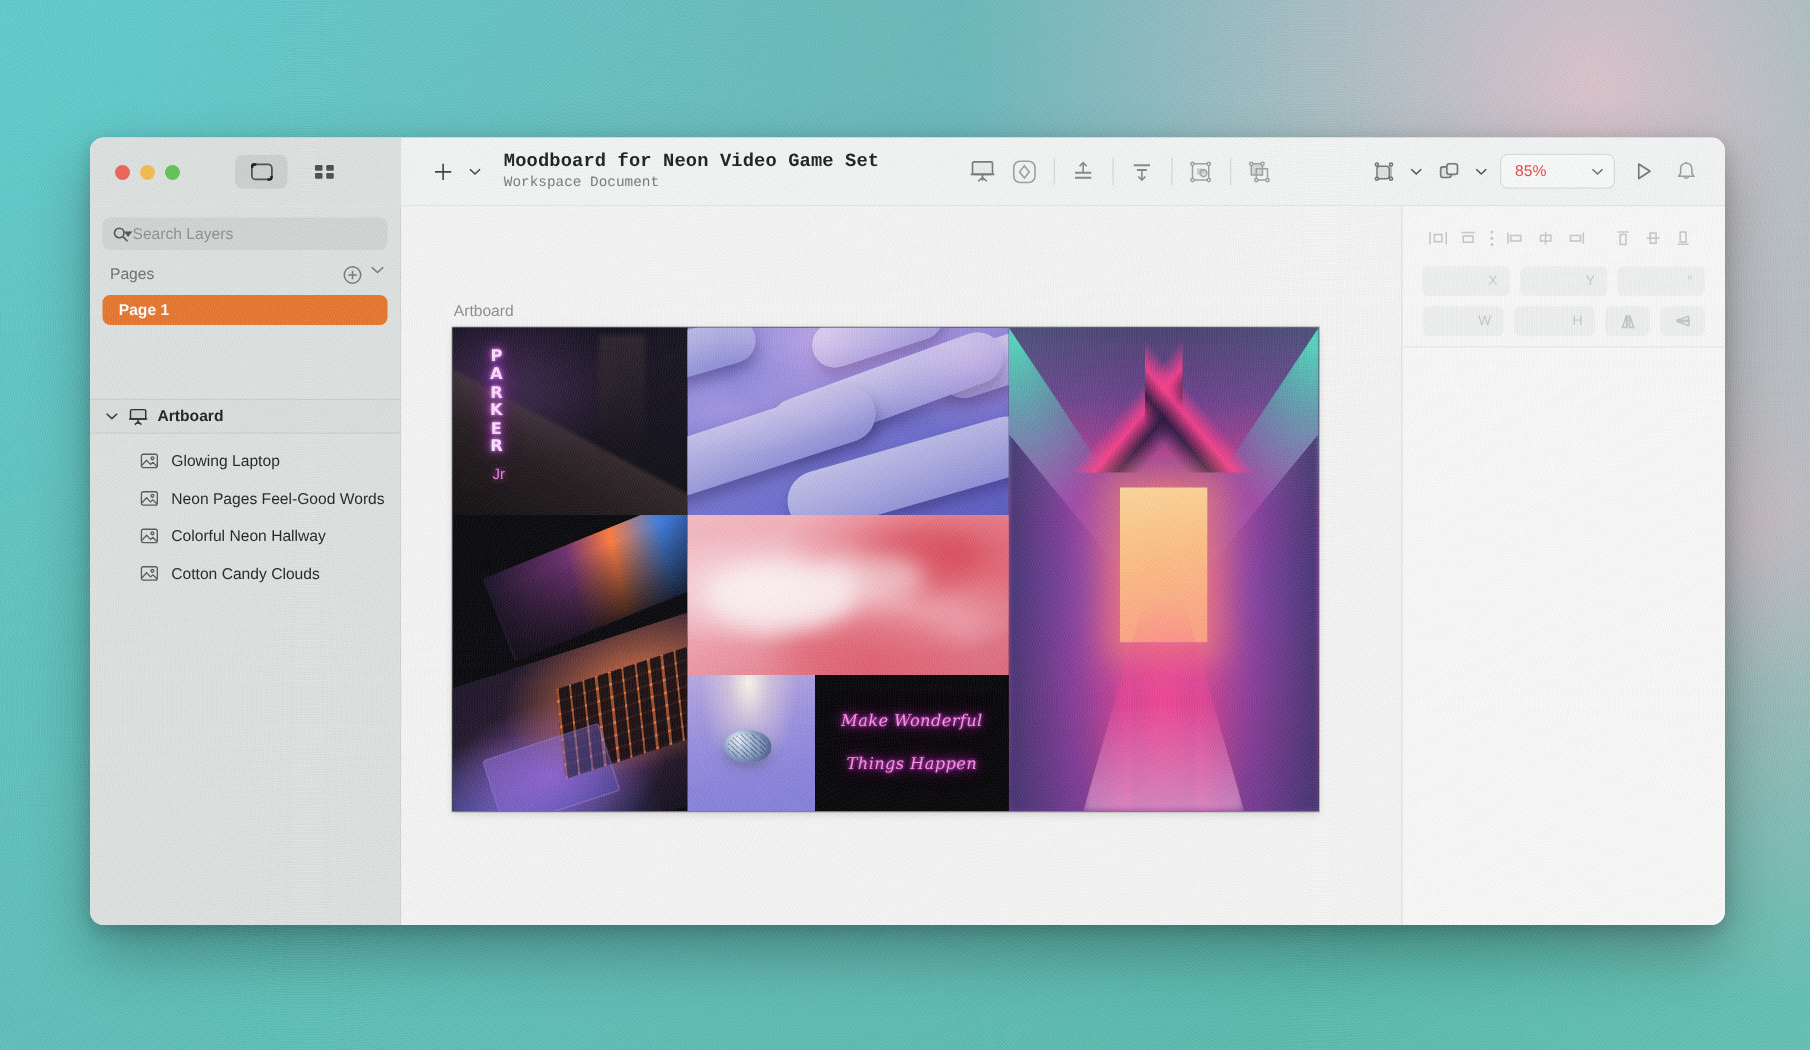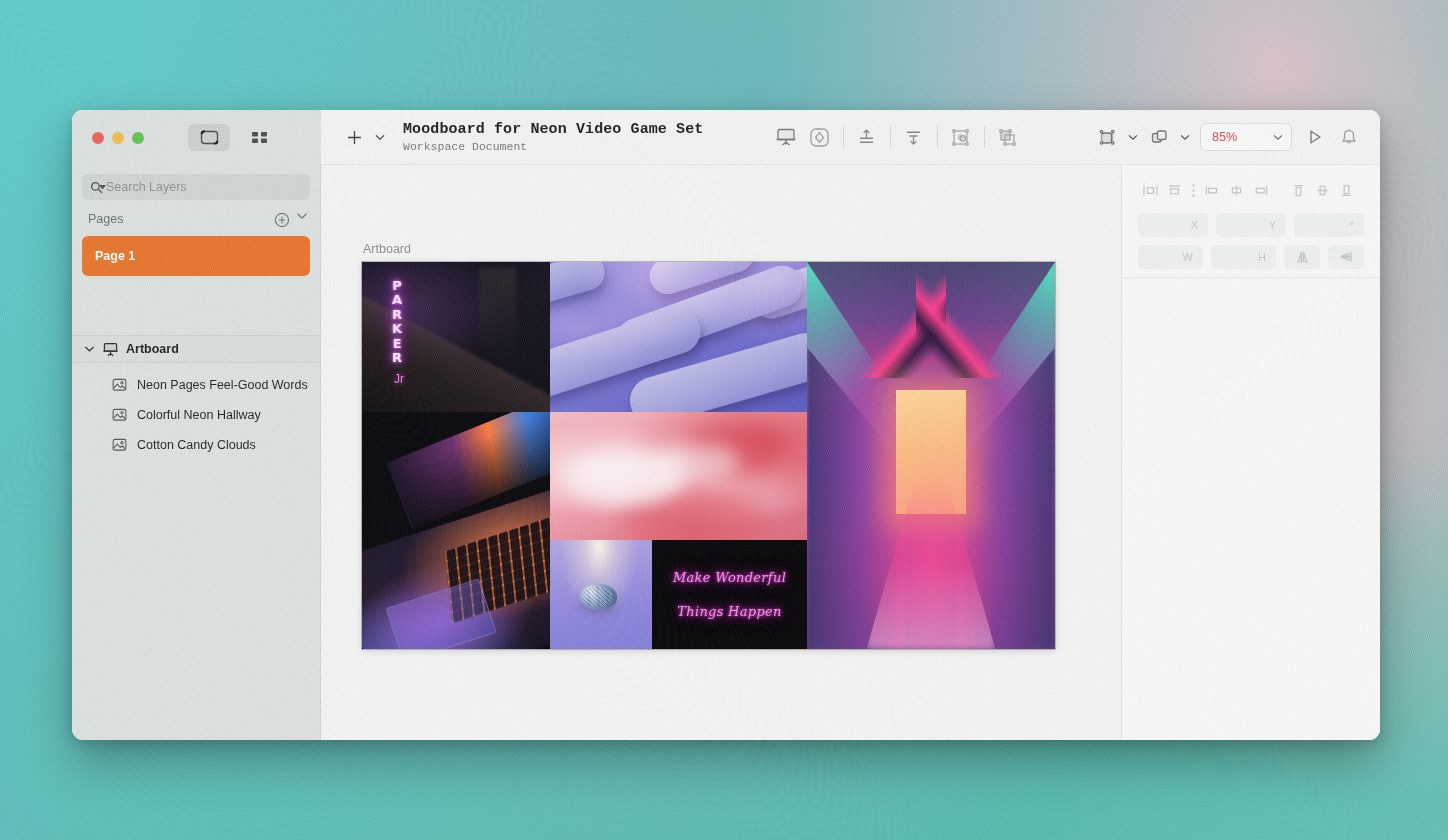--- a/index.html
+++ b/index.html
@@ -141,21 +141,21 @@
 
   .pages-hdr {
     display: flex; align-items: flex-start;
     padding: 12px 12px 0 16px;
     gap: 6px;
   }
   .pages-hdr .lbl { font-size: 12.5px; color: #6b7071; flex: 1; }
 
   .page-chip {
     margin: 8px 10px 0 10px;
-    height: 40px;
+    height: 24px;
     background: #e8762c;
     border-radius: 6px;
     display: flex; align-items: center;
     padding-left: 13px;
   }
   .page-chip span { font-size: 12.5px; font-weight: bold; color: #ffffff; }
 
   .pages-fill { height: 59px; }
 
   .layer-hdr {
@@ -691,20 +691,28 @@
           <svg width="17" height="15" viewBox="0 0 18 16" fill="none" stroke="#2a2d2e" stroke-width="1.25">
             <rect x="2.5" y="1.8" width="13" height="8" rx="1" fill="#cfd4d3"></rect>
             <path d="M1.2 9.8 H16.8"></path>
             <path d="M9 10 V14 M6.2 14.6 L9 12.2 L11.8 14.6"></path>
           </svg>
           <span class="nm">Artboard</span>
         </div>
 
         <div class="layer-list">
 
+          <div class="layer-row">
+            <svg width="15" height="14" viewBox="0 0 16 15" fill="none" stroke="#55595a" stroke-width="1.15">
+              <rect x="1.2" y="1.5" width="13.6" height="11.5" rx="1.6"></rect>
+              <circle cx="10.6" cy="5" r="1.2"></circle>
+              <path d="M1.6 11 L5.6 6.6 L9 10.2 L11 8.4 L14.4 11.8"></path>
+            </svg>
+            <span class="nm">Glowing Laptop</span>
+          </div>
 
           <div class="layer-row">
             <svg width="15" height="14" viewBox="0 0 16 15" fill="none" stroke="#55595a" stroke-width="1.15">
               <rect x="1.2" y="1.5" width="13.6" height="11.5" rx="1.6"></rect>
               <circle cx="10.6" cy="5" r="1.2"></circle>
               <path d="M1.6 11 L5.6 6.6 L9 10.2 L11 8.4 L14.4 11.8"></path>
             </svg>
             <span class="nm">Neon Pages Feel-Good Words</span>
           </div>
 

